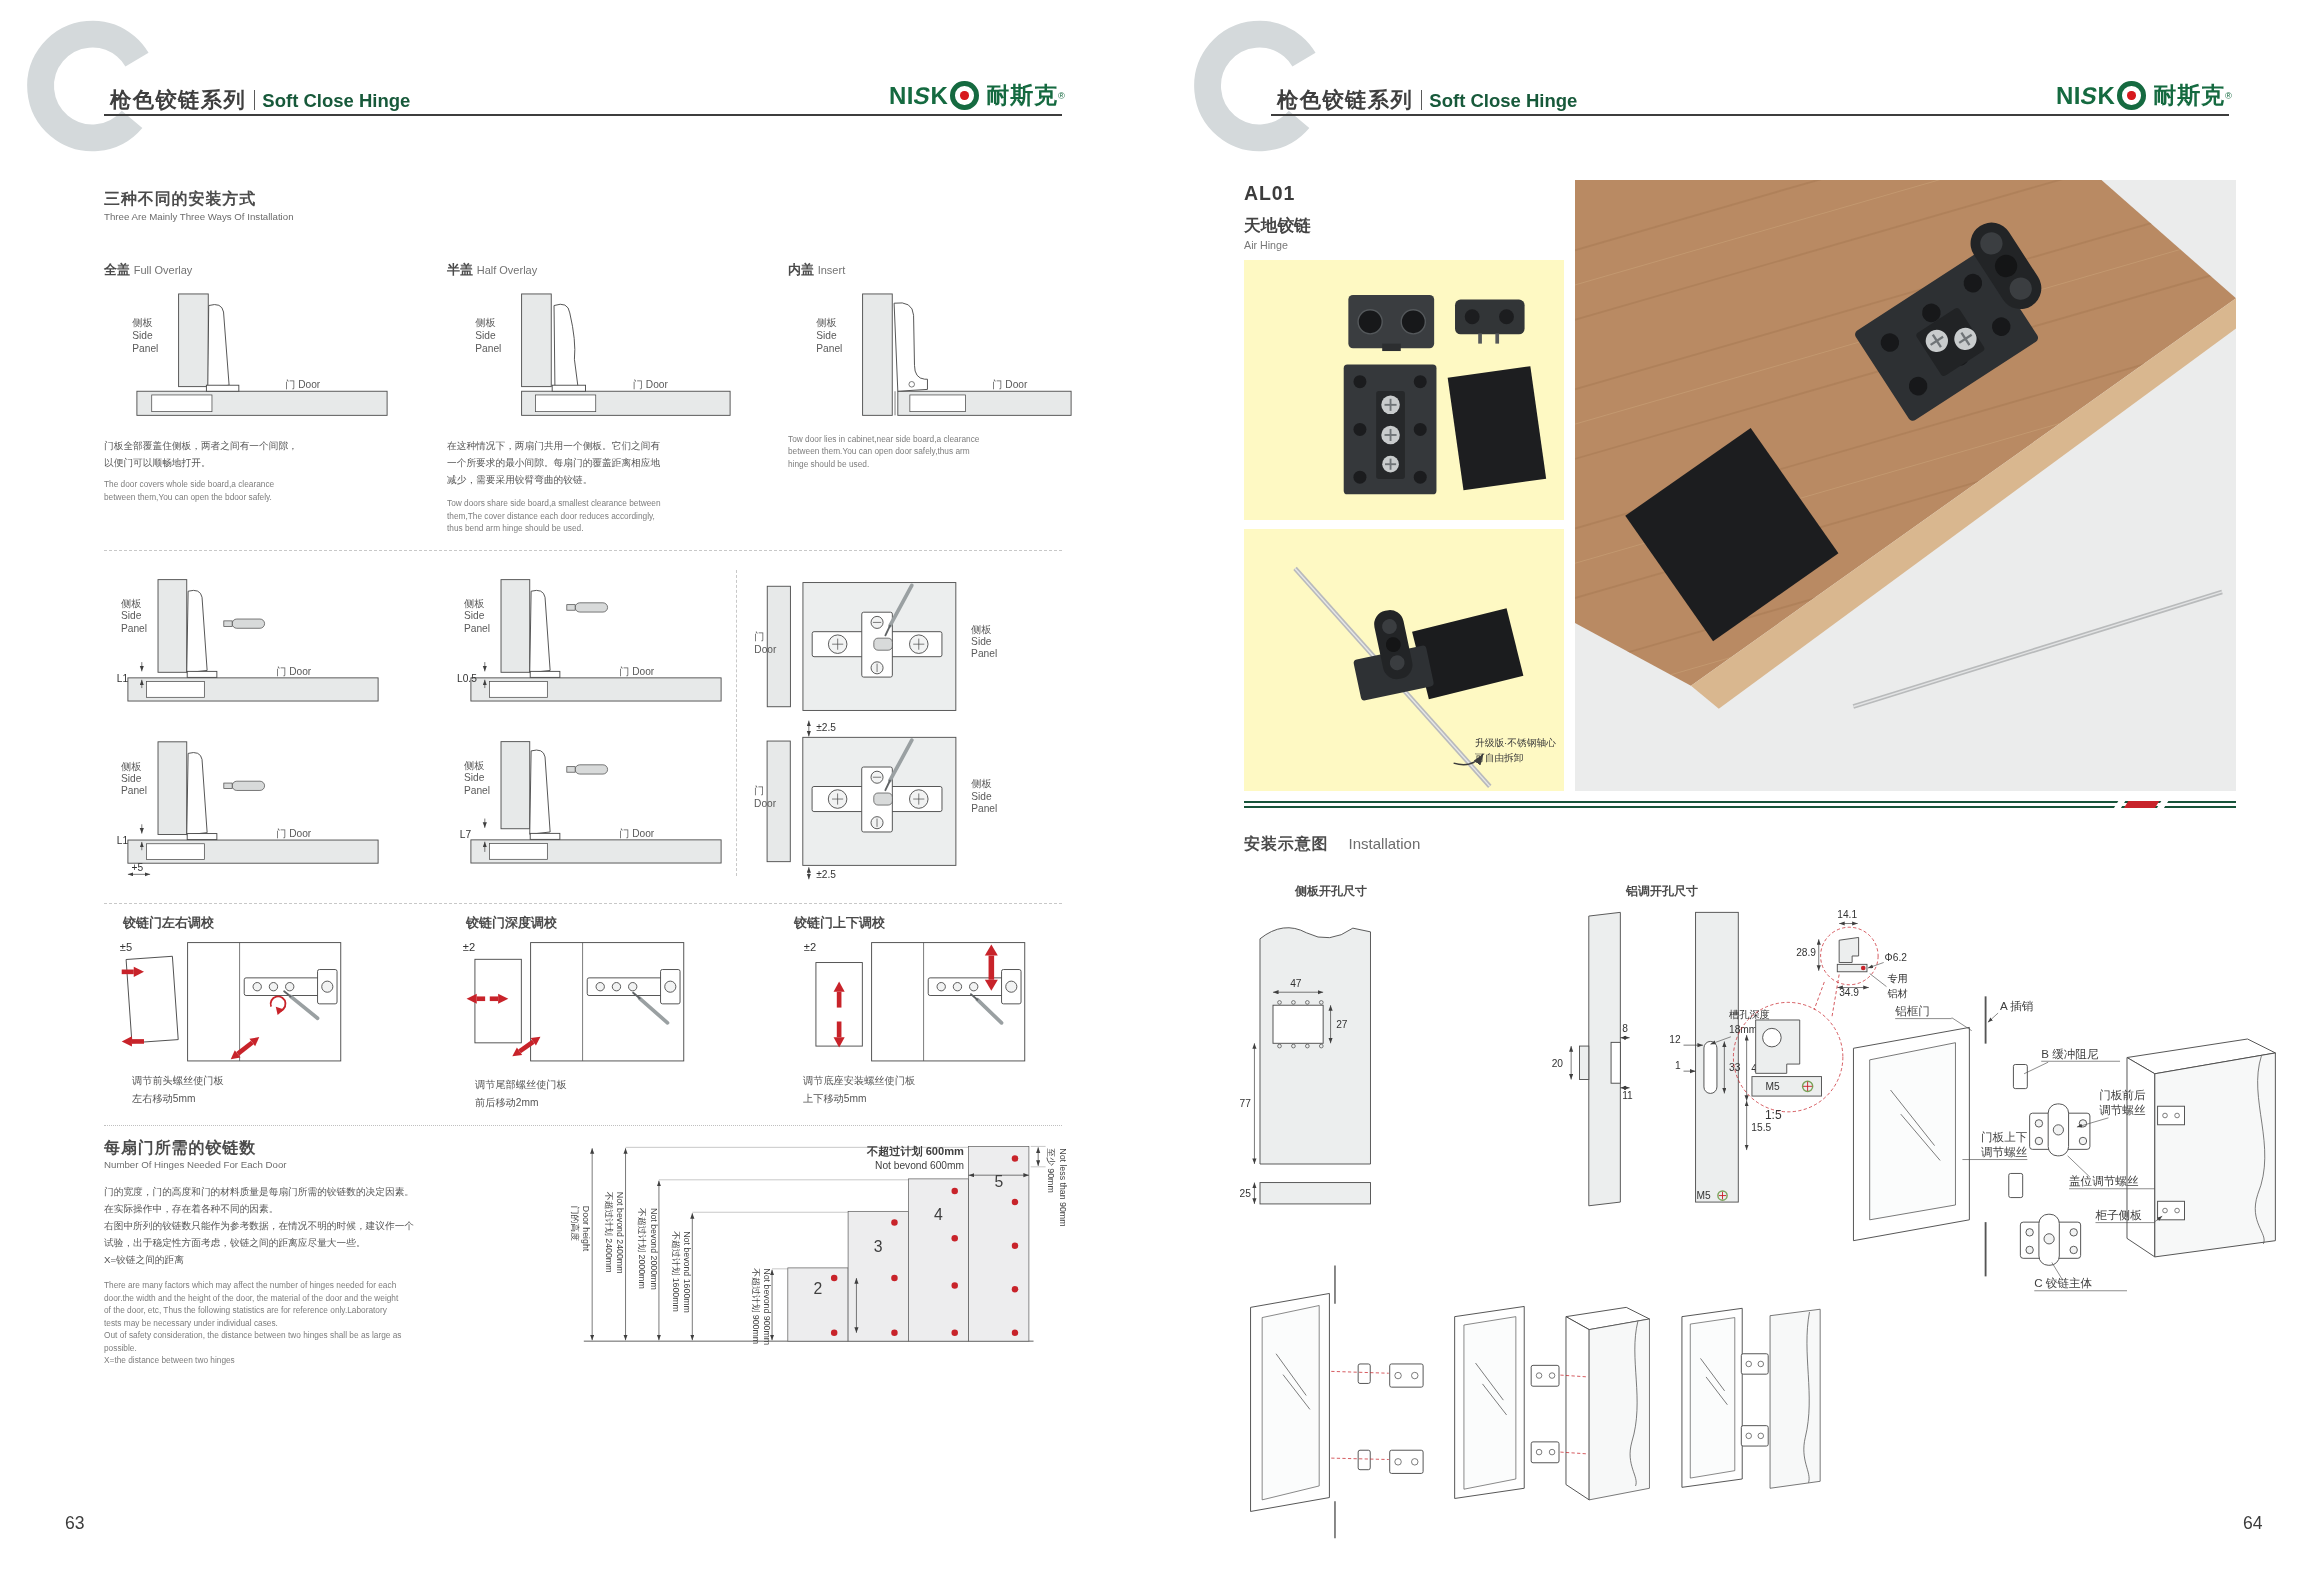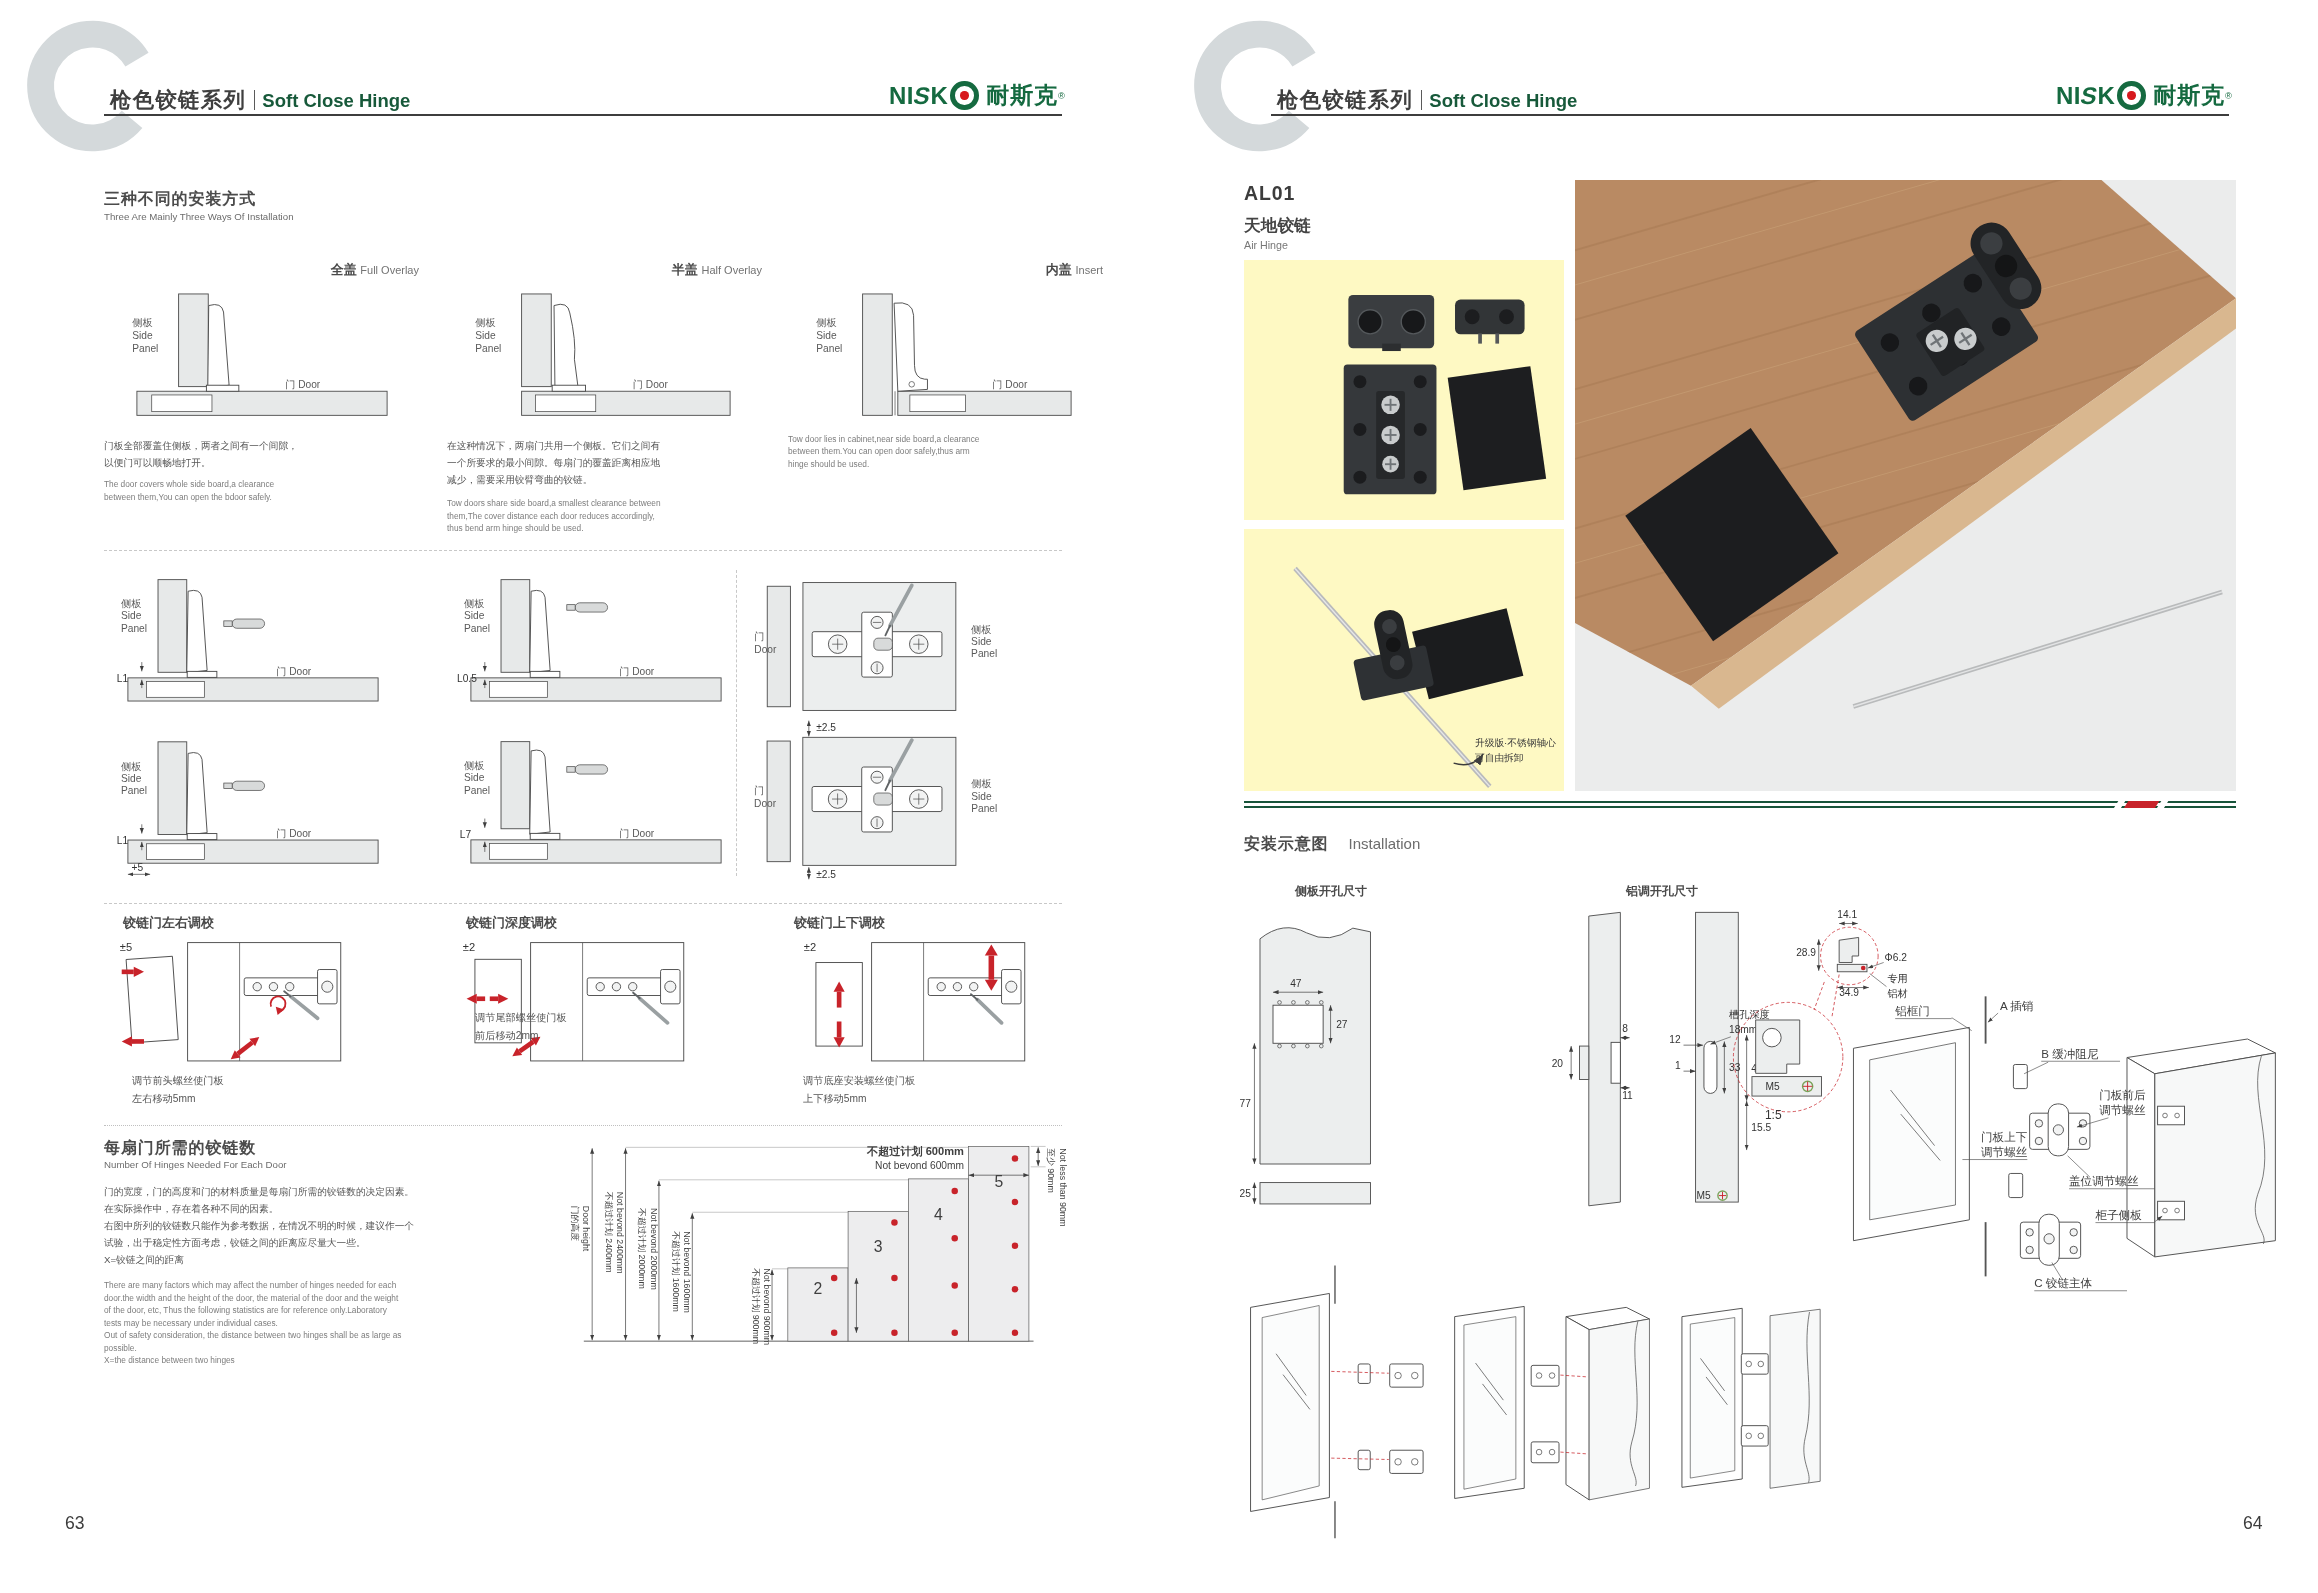--- a/index.html
+++ b/index.html
@@ -30,21 +30,21 @@
   .h2en{font-size:11px;color:#737373;margin-left:3.7px}
   .desc-cn{font-size:9.7px;line-height:16.7px;color:#565656}
   .desc-en{font-size:8.3px;line-height:12.5px;color:#7d7d7d}
   .cap{font-size:10.2px;line-height:17.6px;color:#555}
   .dashed{border-top:0.9px dashed #c8c8c8}
   .dotted{border-top:1.4px dotted #c0c0c0}
   .vdash{border-left:0.9px dashed #c8c8c8}
   .pagenum{font-size:17.6px;color:#3c3c3c}
 
   .mcol{position:absolute;width:315px}
-  .mhead{text-align:right}
+  .mhead{text-align:left}
 
   
   svg{overflow:visible;display:block}
   svg text{font-family:"Liberation Sans","DejaVu Sans",sans-serif}
   .panel{fill:#e7e9e9;stroke:#4f4f4f;stroke-width:2}
   .panel2{fill:#eceeee;stroke:#4f4f4f;stroke-width:2}
   .white{fill:#fff;stroke:#4a4a4a;stroke-width:2}
   .cup{fill:#fff;stroke:#4a4a4a;stroke-width:1.6}
   .screw{fill:#f2f3f3;stroke:#4f4f4f;stroke-width:2}
   .slot{fill:#d8dada;stroke:#4f4f4f;stroke-width:1.6}
@@ -376,21 +376,21 @@
           <polygon points="-12,0 12,0 0,-22" class="red"></polygon>
         </g>
     <g transform="translate(80,216)">
           <rect x="-5" y="-34" width="10" height="34" class="red"></rect>
           <polygon points="-12,0 12,0 0,22" class="red"></polygon>
         </g>
   </svg>
 
   <div class="abs cap pre" style="left:132px;top:1072px">调节前头螺丝使门板
 左右移动5mm</div>
-  <div class="abs cap pre" style="left:475px;top:1009px">调节尾部螺丝使门板
+  <div class="abs cap pre" style="left:475px;top:1076px">调节尾部螺丝使门板
 前后移动2mm</div>
   <div class="abs cap pre" style="left:803px;top:1072px">调节底座安装螺丝使门板
 上下移动5mm</div>
 
   <div class="abs dotted" style="left:104px;top:1125px;width:958px"></div>
 
   <div class="abs h1cn" style="left:104px;top:1138px">每扇门所需的铰链数</div>
   <div class="abs h1en" style="left:104px;top:1159px">Number Of Hinges Needed For Each Door</div>
   <div class="abs desc-cn pre" style="left:104px;top:1183px;line-height:17px">门的宽度，门的高度和门的材料质量是每扇门所需的铰链数的决定因素。
 在实际操作中，存在着各种不同的因素。

